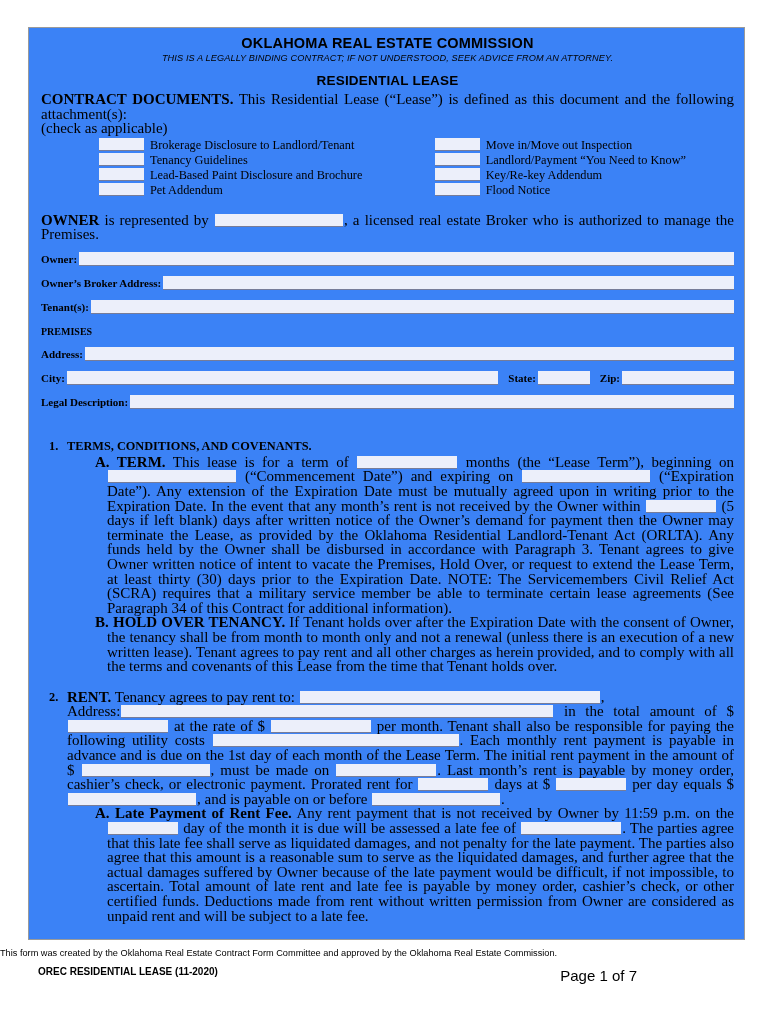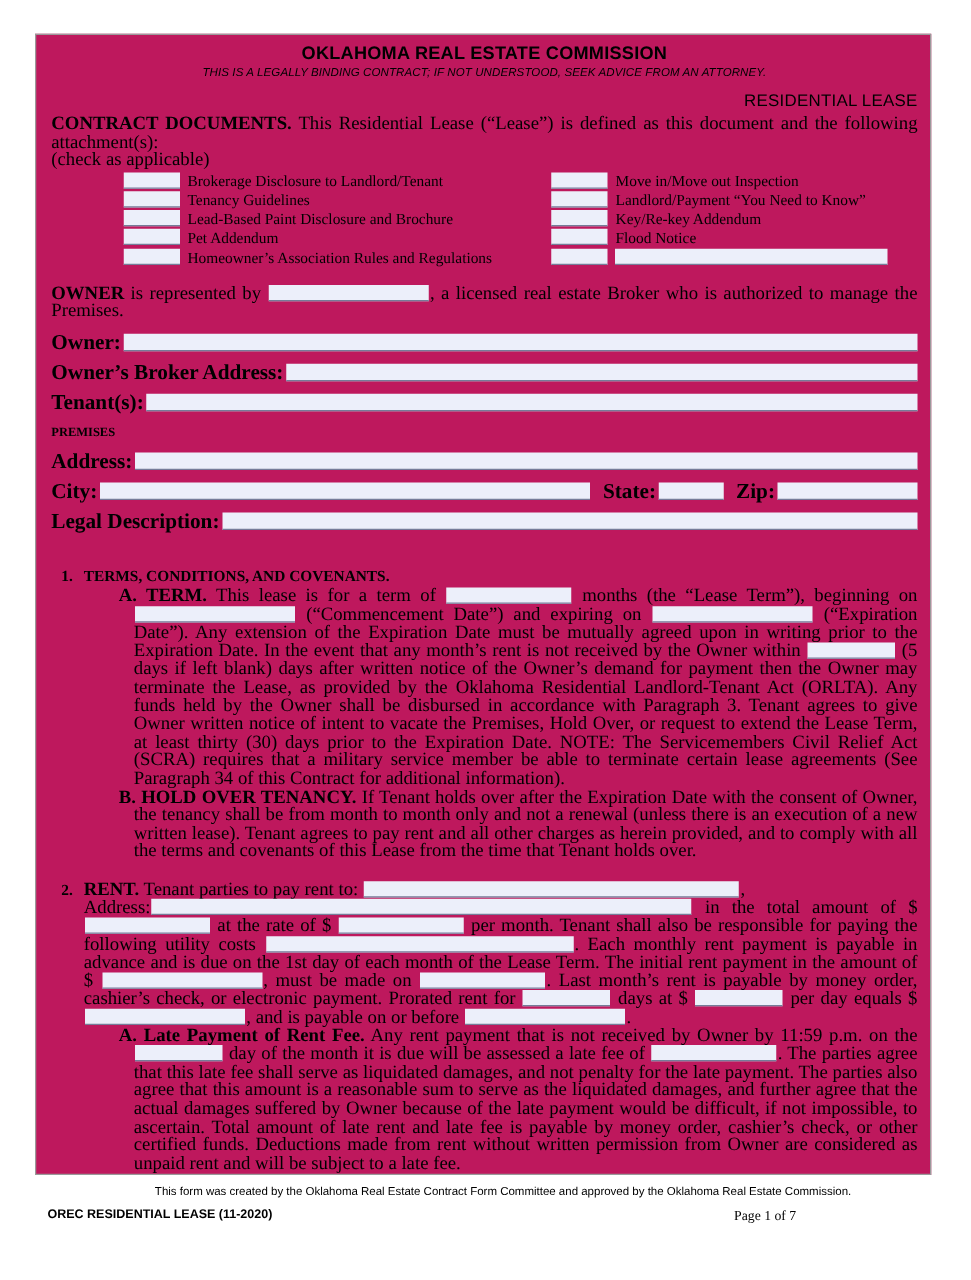--- a/index.html
+++ b/index.html
@@ -18,21 +18,21 @@
 
   
   .page-frame {
     position: absolute;
     left: 28px;
     top: 27px;
     width: 717px;
     height: 913px;
     border: 1px solid #9a9a9a;
     box-sizing: border-box;
-    background: #be185d;
+    background: #3b82f6;
   }
   .page-body {
     position: absolute;
     left: 12px;
     top: 4px;
     width: 693px;
   }
 
   
   .doc-title {
@@ -47,23 +47,23 @@
     font-family: "Liberation Sans", sans-serif;
     font-style: italic;
     font-weight: normal;
     font-size: 9.2px;
     text-align: center;
     letter-spacing: .1px;
     margin: 0 0 10px 0;
   }
   .doc-title2 {
     font-family: "Liberation Sans", sans-serif;
-    font-weight: normal;
+    font-weight: bold;
     font-size: 13.5px;
-    text-align: right;
+    text-align: center;
     letter-spacing: .2px;
     margin: 0 0 4px 0;
   }
 
   
   .para {
     font-size: 15px;
     line-height: 14.6px;
     text-align: justify;
     margin: 0;
@@ -119,21 +119,21 @@
     border-bottom: 1.6px solid #767c99;
     vertical-align: -2px;
     width: 218px;
   }
   .chk-gap { width: 22px; }
 
   
   .field-row {
     display: flex;
     align-items: flex-end;
-    font-size: 17px;
+    font-size: 11px;
     margin-top: 10px;
   }
   .field-row .lbl {
     font-weight: bold;
     white-space: nowrap;
     padding-right: 2px;
     line-height: 14px;
   }
   .field-row .line {
     flex: 1 1 auto;
@@ -176,46 +176,45 @@
     text-indent: -12px;
   }
   .rent-body { margin-left: 0; }
 
   
   .footer-note {
     position: absolute;
     left: 0;
     top: 948px;
     width: 633px;
-    text-align: right;
+    text-align: left;
     font-family: "Liberation Sans", sans-serif;
     font-size: 9.2px;
-    padding-left: 48px;
   }
   .footer-bar {
     position: absolute;
     left: 16px;
     top: 966px;
     width: 645px;
     height: 20px;
   }
   .footer-left {
     position: absolute;
     left: 22px;
     top: 0;
     font-family: "Liberation Sans", sans-serif;
     font-weight: bold;
     font-size: 10px;
   }
   .footer-right {
     position: absolute;
     right: 24px;
     top: 1px;
-    font-family: Liberation Serif, serif;
-    font-size: 11px;
+    font-family: Liberation Sans, sans-serif;
+    font-size: 15px;
   }
 </style>
 </head>
 <body>
 
 <div class="page-frame">
   <div class="page-body">
 
     <div class="doc-title">OKLAHOMA REAL ESTATE COMMISSION</div>
     <div class="doc-subtitle">THIS IS A LEGALLY BINDING CONTRACT; IF NOT UNDERSTOOD, SEEK ADVICE FROM AN ATTORNEY.</div>
@@ -261,30 +260,20 @@
       <tr>
         <td class="chk-col-pad"></td>
         <td>
           <span class="chk-box"></span><span class="chk-label">Pet Addendum</span>
         </td>
         <td class="chk-gap"></td>
         <td>
           <span class="chk-box"></span><span class="chk-label">Flood Notice</span>
         </td>
       </tr>
-      <tr>
-        <td class="chk-col-pad"></td>
-        <td>
-          <span class="chk-box"></span><span class="chk-label">Homeowner’s Association Rules and Regulations</span>
-        </td>
-        <td class="chk-gap"></td>
-        <td>
-          <span class="chk-box"></span><span class="chk-fill"></span>
-        </td>
-      </tr>
     </tbody>
       </table>
 
     <div class="para" style="margin-top:14px;">
       <span class="b">OWNER</span><span> is represented by </span><span class="blank blank-xl"></span><span>, a licensed real estate Broker who is authorized to manage the Premises.</span>
     </div>
 
     <div class="field-row">
       <span class="lbl">Owner:</span>
       <span class="line"></span>
@@ -332,21 +321,21 @@
         <div class="para sub-sec-b" style="margin-top:0;">
           <span class="b">B. HOLD OVER TENANCY.</span><span> If Tenant holds over after the Expiration Date with the consent of Owner, the tenancy shall be from month to month only and not a renewal (unless there is an execution of a new written lease). Tenant agrees to pay rent and all other charges as herein provided, and to comply with all the terms and covenants of this Lease from the time that Tenant holds over.</span>
         </div>
       </div>
     </div>
 
     <div class="num-sec" style="margin-top:16px;">
       <div class="num">2.</div>
       <div class="body">
         <div class="para rent-body">
-          <span class="b">RENT.</span><span> Tenant parties to pay rent to: </span><span class="blank" style="width:300px;"></span><span>,</span><br>
+          <span class="b">RENT.</span><span> Tenancy agrees to pay rent to: </span><span class="blank" style="width:300px;"></span><span>,</span><br>
           <span>Address:</span><span class="blank" style="width:432px;"></span><span> in the total amount of $ </span><span class="blank blank-lg"></span><span> at the rate of $ </span><span class="blank blank-lg"></span><span> per month. Tenant shall also be responsible for paying the following utility costs </span><span class="blank" style="width:246px;"></span><span>. Each monthly rent payment is payable in advance and is due on the 1st day of each month of the Lease Term. The initial rent payment in the amount of $ </span><span class="blank blank-xl"></span><span>, must be made on </span><span class="blank blank-lg"></span><span>. Last month’s rent is payable by money order, cashier’s check, or electronic payment. Prorated rent for </span><span class="blank blank-md"></span><span> days at $ </span><span class="blank blank-md"></span><span> per day equals $ </span><span class="blank blank-xl"></span><span>, and is payable on or before </span><span class="blank blank-xl"></span><span>.</span>
         </div>
 
         <div class="para sub-sec" style="margin-top:0;">
           <span class="b">A. Late Payment of Rent Fee.</span><span> Any rent payment that is not received by Owner by 11:59 p.m. on the </span><span class="blank blank-md"></span><span> day of the month it is due will be assessed a late fee of </span><span class="blank blank-lg"></span><span>. The parties agree that this late fee shall serve as liquidated damages, and not penalty for the late payment. The parties also agree that this amount is a reasonable sum to serve as the liquidated damages, and further agree that the actual damages suffered by Owner because of the late payment would be difficult, if not impossible, to ascertain. Total amount of late rent and late fee is payable by money order, cashier’s check, or other certified funds. Deductions made from rent without written permission from Owner are considered as unpaid rent and will be subject to a late fee.</span>
         </div>
       </div>
     </div>
 
   </div>

